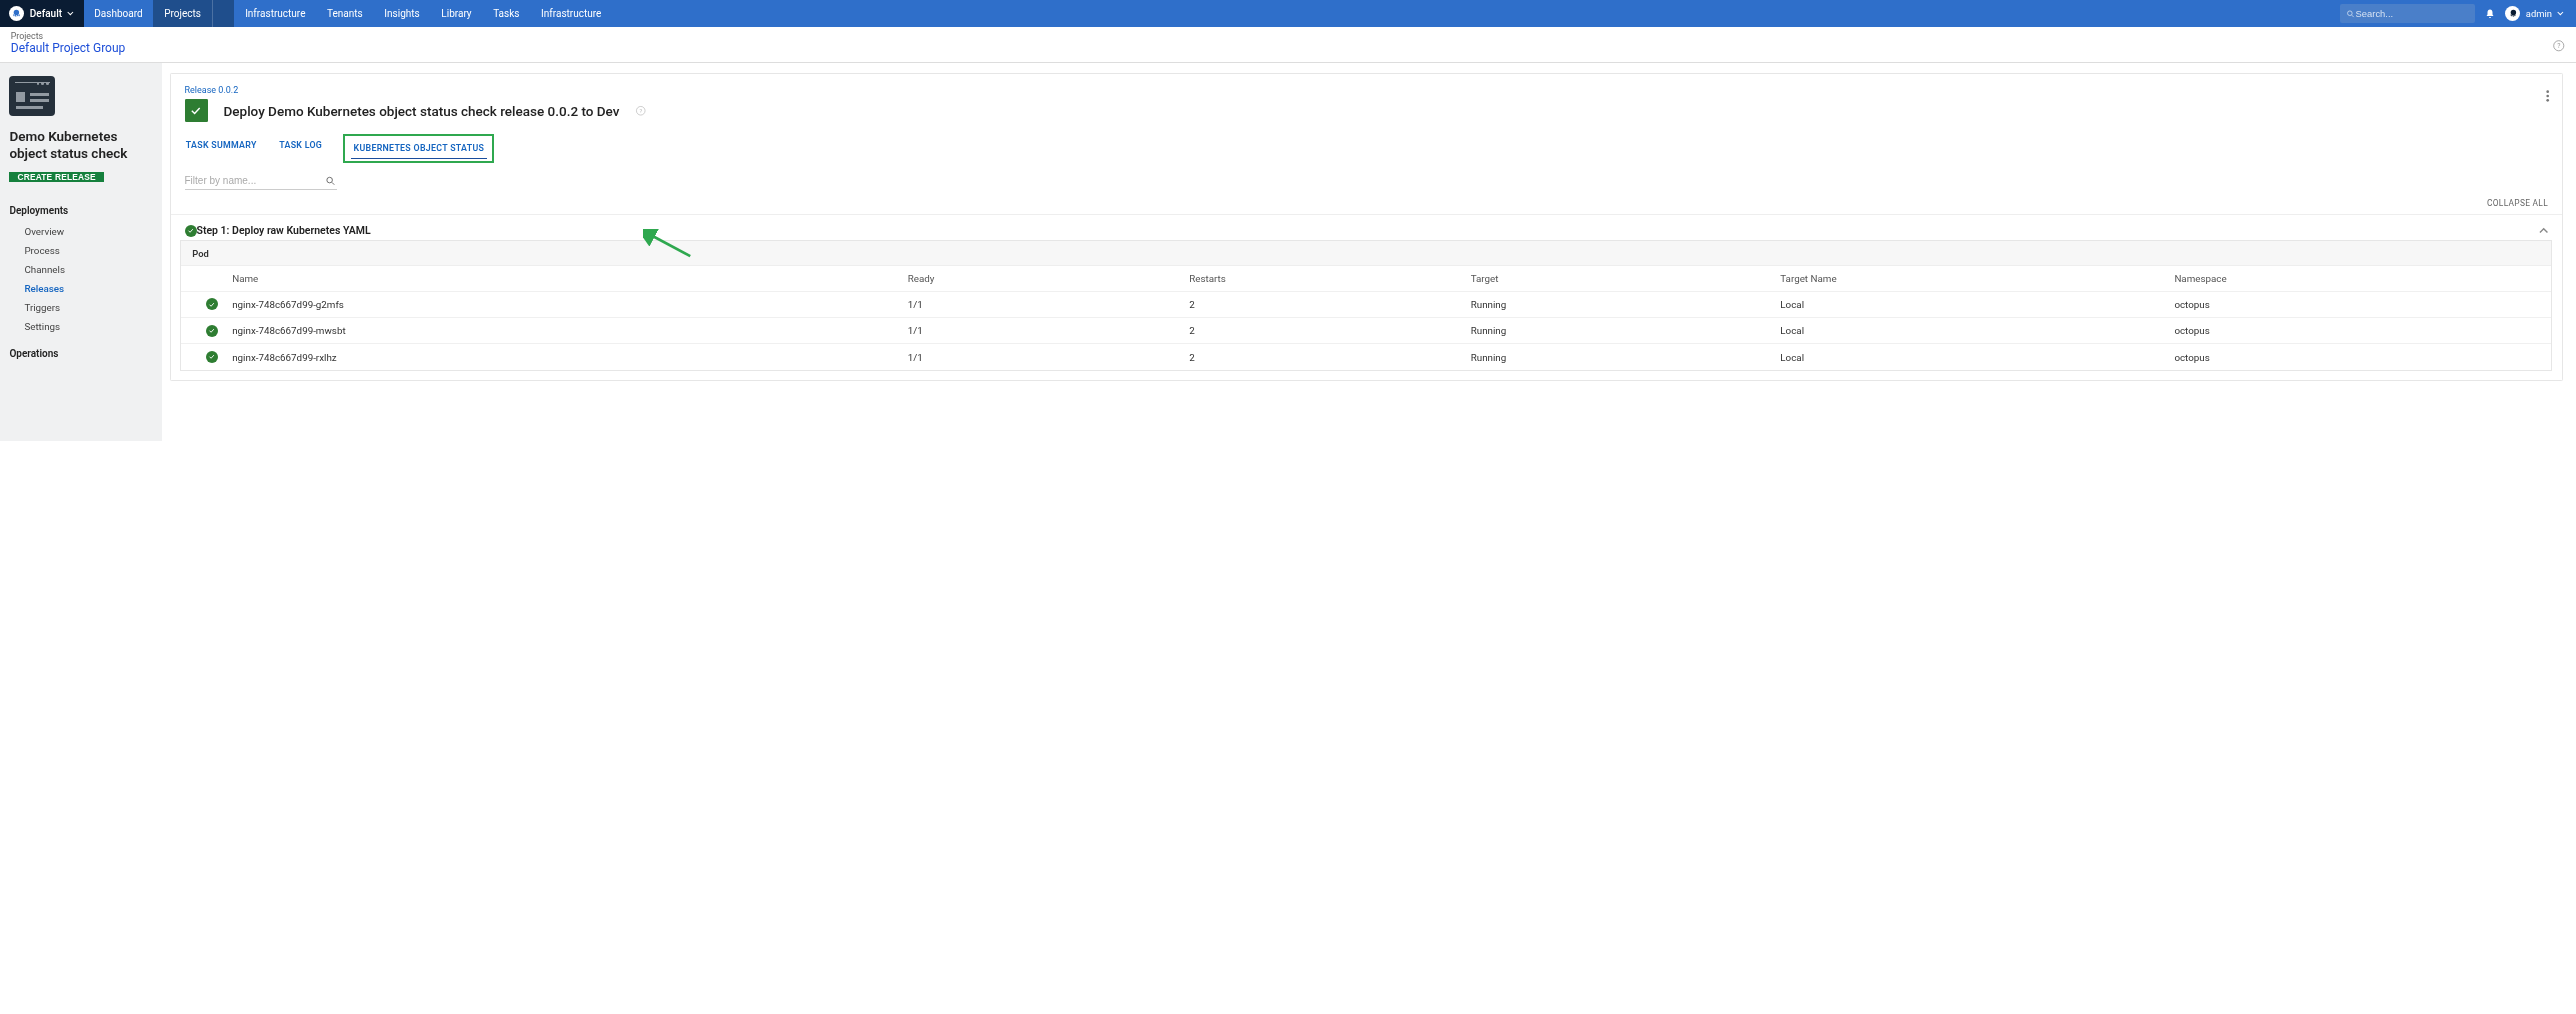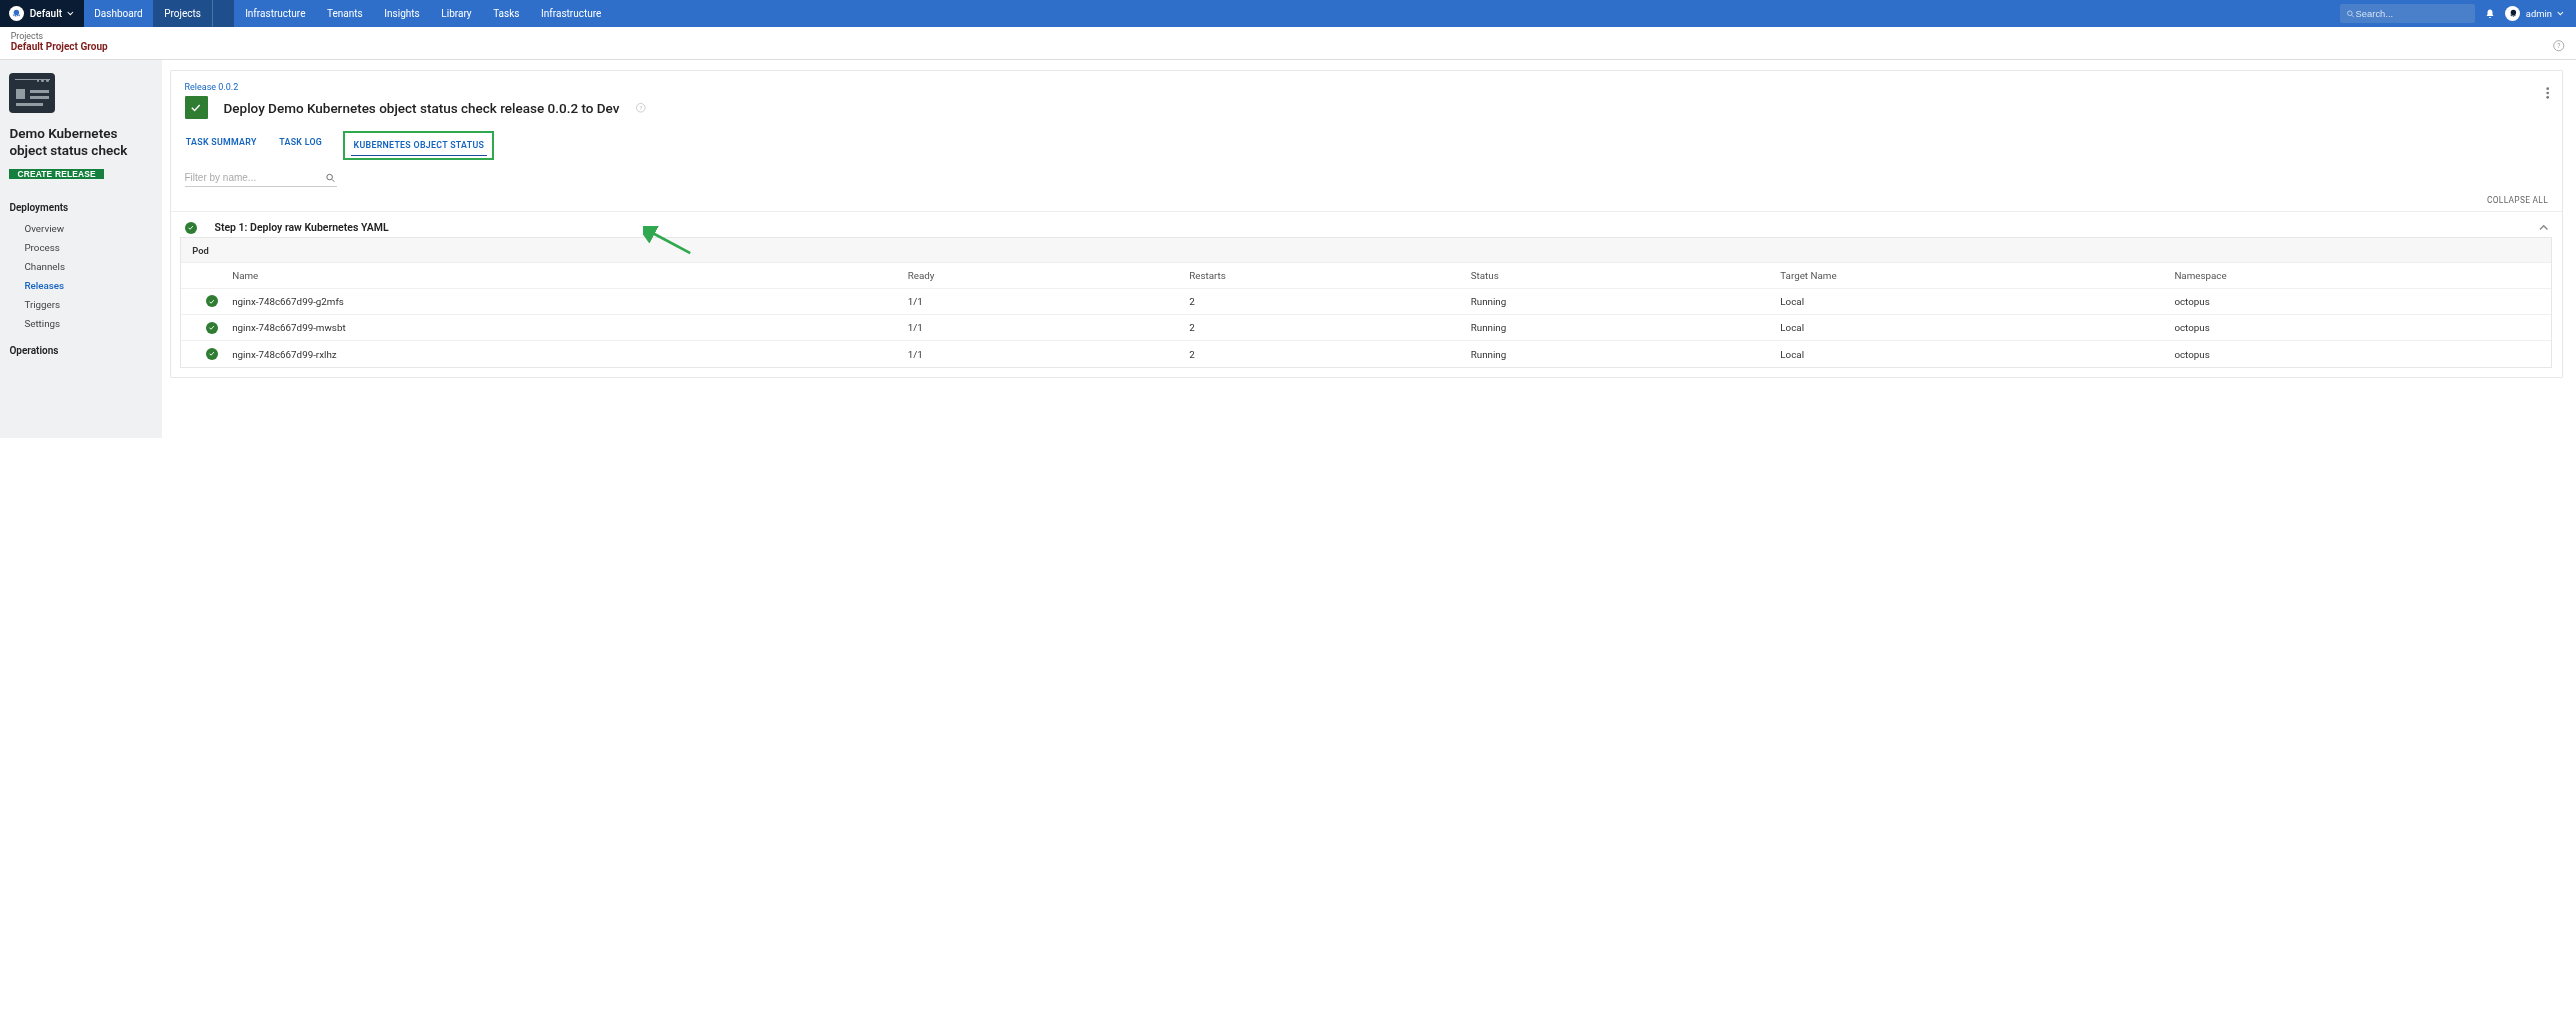--- a/index.html
+++ b/index.html
@@ -15,21 +15,21 @@
 .nav-dropdown { width: 20px; display:flex; align-items:center; justify-content:center; border-left: 0.7px solid rgba(255,255,255,0.2); }
 .topbar-right { margin-left: auto; display: flex; align-items: center; gap: 9.4px; padding-right: 12px; height: 100%; }
 .search-box { background: #4a7fc9; border-radius: 2px; height: 19px; width: 135px; display: flex; align-items: center; padding: 0 6.7px; color: #d6e2f3; gap:0; }
 .search-box input { background: transparent; border: none; color:#fff; outline:none; width:100%; font-size:9.4px; }
 .search-box input::placeholder { color:#d6e2f3; }
 .avatar-circle { width: 15px; height: 15px; background: #fff; border-radius: 50%; display:flex; align-items:center; justify-content:center; }
 .user-block { display:flex; align-items:center; gap:5.4px; cursor:pointer; }
 
 .breadcrumb-bar { background:#fff; border-bottom:0.7px solid #ddd; padding: 4px 10.8px 6.7px; position:relative; }
 .breadcrumb-small { font-size:8.8px; color:#666; }
-.breadcrumb-title { font-size:10px; font-weight:700; color:#7f1d1d; }
+.breadcrumb-title { font-size:12px; font-weight:400; color:#1d4ed8; }
 .help-circle { position:absolute; right:10.8px; top:12px; color:#999; }
 
 .layout { display:flex; }
 .sidebar { width:162px; background:#f0f1f2; padding:13.5px 9.4px; min-height: 378px; }
 .project-icon { width:46px; height:40px; background:#25303b; border-radius:4px; margin-bottom:12px; position:relative; }
 .project-icon::before { content:""; position:absolute; top:5.4px; left:5.4px; right:5.4px; height:5.4px; background:#25303b; border-top:1.3px solid #929aa2; }
 .project-icon .dots { position:absolute; top:6px; right:6.7px; display:flex; gap:2px; }
 .project-icon .dots span{ width:2.7px;height:2.7px;background:#929aa2;border-radius:50%; }
 .project-icon .body { position:absolute; top:15px; left:6.7px; right:6.7px; bottom:6.7px; }
 .project-icon .sq { position:absolute; left:0; top:1.3px; width:9.4px; height:9.4px; background:#929aa2; }
@@ -59,21 +59,21 @@
 .tab-highlight .tab { padding:4px 2.7px 5.4px; border-bottom:1.3px solid #1a4d9c; }
 
 .arrow-annot { position:absolute; left:472px; top:155px; pointer-events:none; }
 
 .filter-row { padding:12px 13.5px 4px; }
 .filter-input-wrap { display:flex; align-items:center; border-bottom:0.7px solid #ccc; width:152px; padding-bottom:2.7px; }
 .filter-input { border:none; outline:none; font-size:10px; width:100%; color:#333; }
 .filter-input::placeholder { color:#aaa; }
 .collapse-all { text-align:right; padding:4px 13.5px 5.4px; color:#666; font-size:8.4px; letter-spacing:0.3px; cursor:pointer; }
 
-.step-bar { border-top:0.7px solid #eee; padding:9.4px 13.5px 2.7px; display:flex; align-items:center; gap:18px; position:relative; }
+.step-bar { border-top:0.7px solid #eee; padding:9.4px 13.5px 2.7px; display:flex; align-items:center; gap:0; position:relative; }
 .check-circle { width:12px; height:12px; background:#2e7d32; border-radius:50%; display:inline-flex; align-items:center; justify-content:center; color:#fff; flex-shrink:0; }
 .step-title { font-weight:600; font-size:10.5px; color:#222; }
 .chevron { position:absolute; right:13.5px; color:#888; cursor:pointer; }
 .step-meta { padding:1.3px 13.5px 9.4px 13.5px; font-size:8.8px; color:#888; }
 .step-meta .ul { text-decoration: underline dotted; }
 
 .table-wrap { margin:0 9.4px 9.4px; border:0.7px solid #e6e6e6; }
 .pod-header { background:#f7f7f7; padding:6.7px 10.8px; font-weight:600; border-bottom:0.7px solid #eee; }
 .thead, .trow { display:grid; grid-template-columns: 40px 2.4fr 1fr 1fr 1.1fr 1.4fr 1.3fr; align-items:center; padding:6.7px 10.8px; border-bottom:0.7px solid #f0f0f0; font-size:9.8px; }
 .thead { color:#555; }
@@ -253,21 +253,21 @@
         </span>
       </div>
 
       <div class="table-wrap">
         <div class="pod-header">Pod</div>
         <div class="thead">
           <div></div>
           <div>Name</div>
           <div>Ready</div>
           <div>Restarts</div>
-          <div>Status</div>
+          <div>Target</div>
           <div>Target Name</div>
           <div>Namespace</div>
         </div>
         <div id="rows">
             <div class="trow">
               <div class="cell-status-icon">
                 <span class="check-circle">
                   <svg width="7.4" height="7.4" viewBox="0 0 24 24">
                     <path d="M5 12 L10 17 L19 7" stroke="#fff" stroke-width="3" fill="none"></path>
                   </svg>

